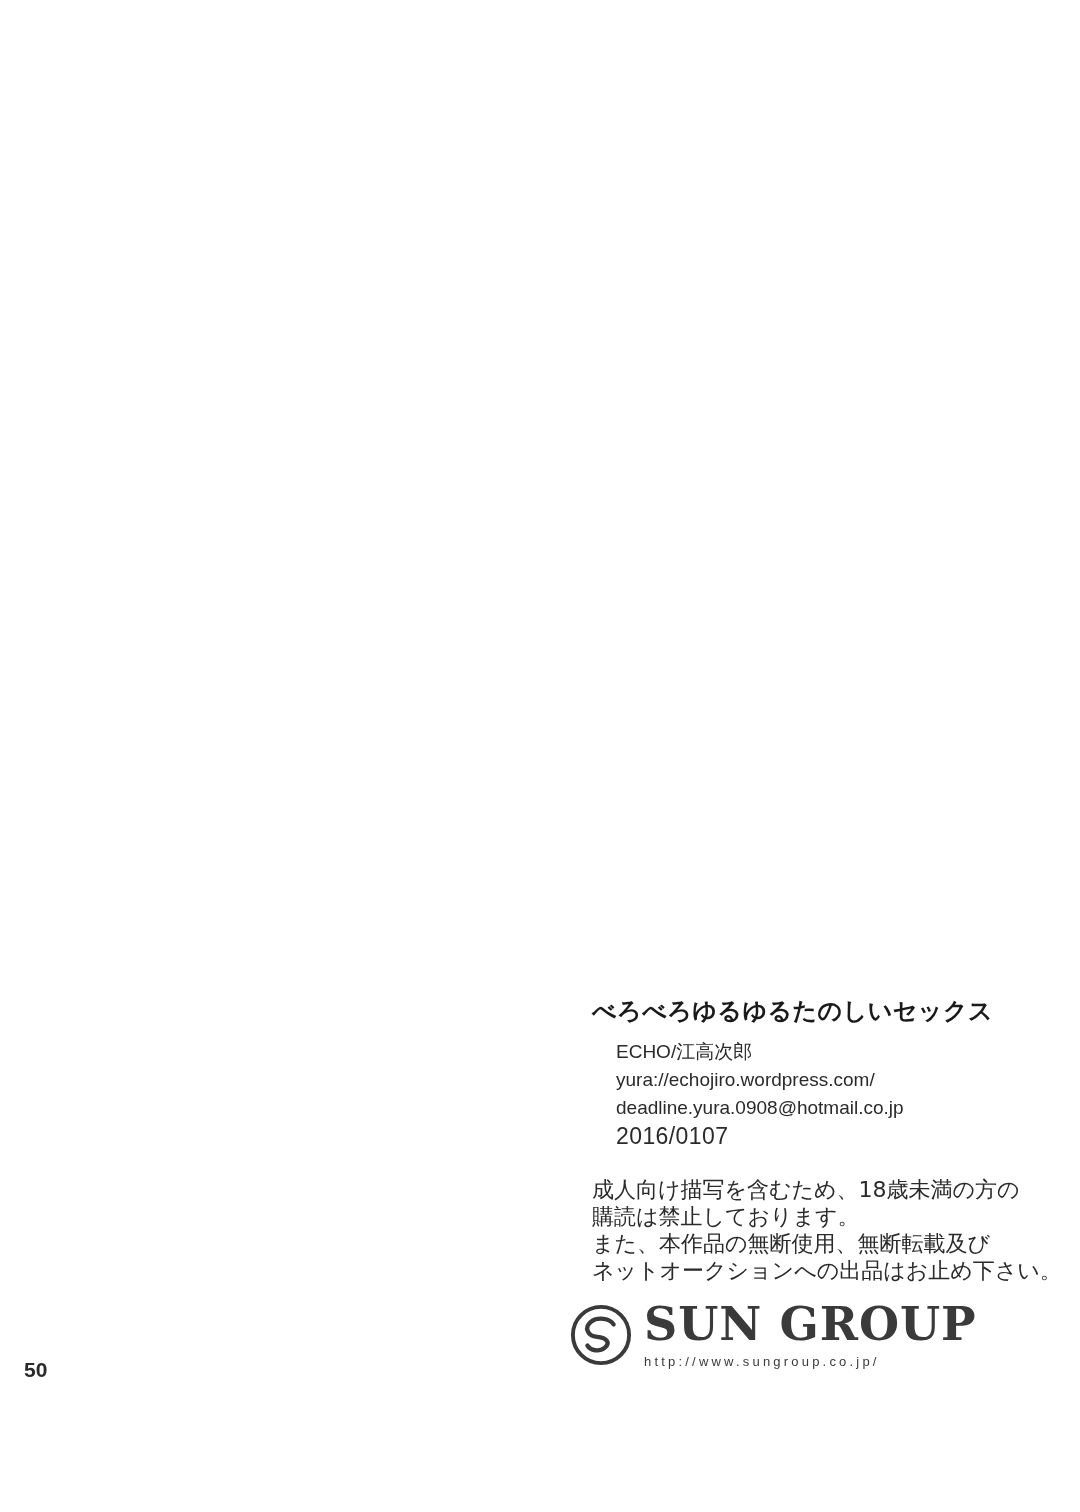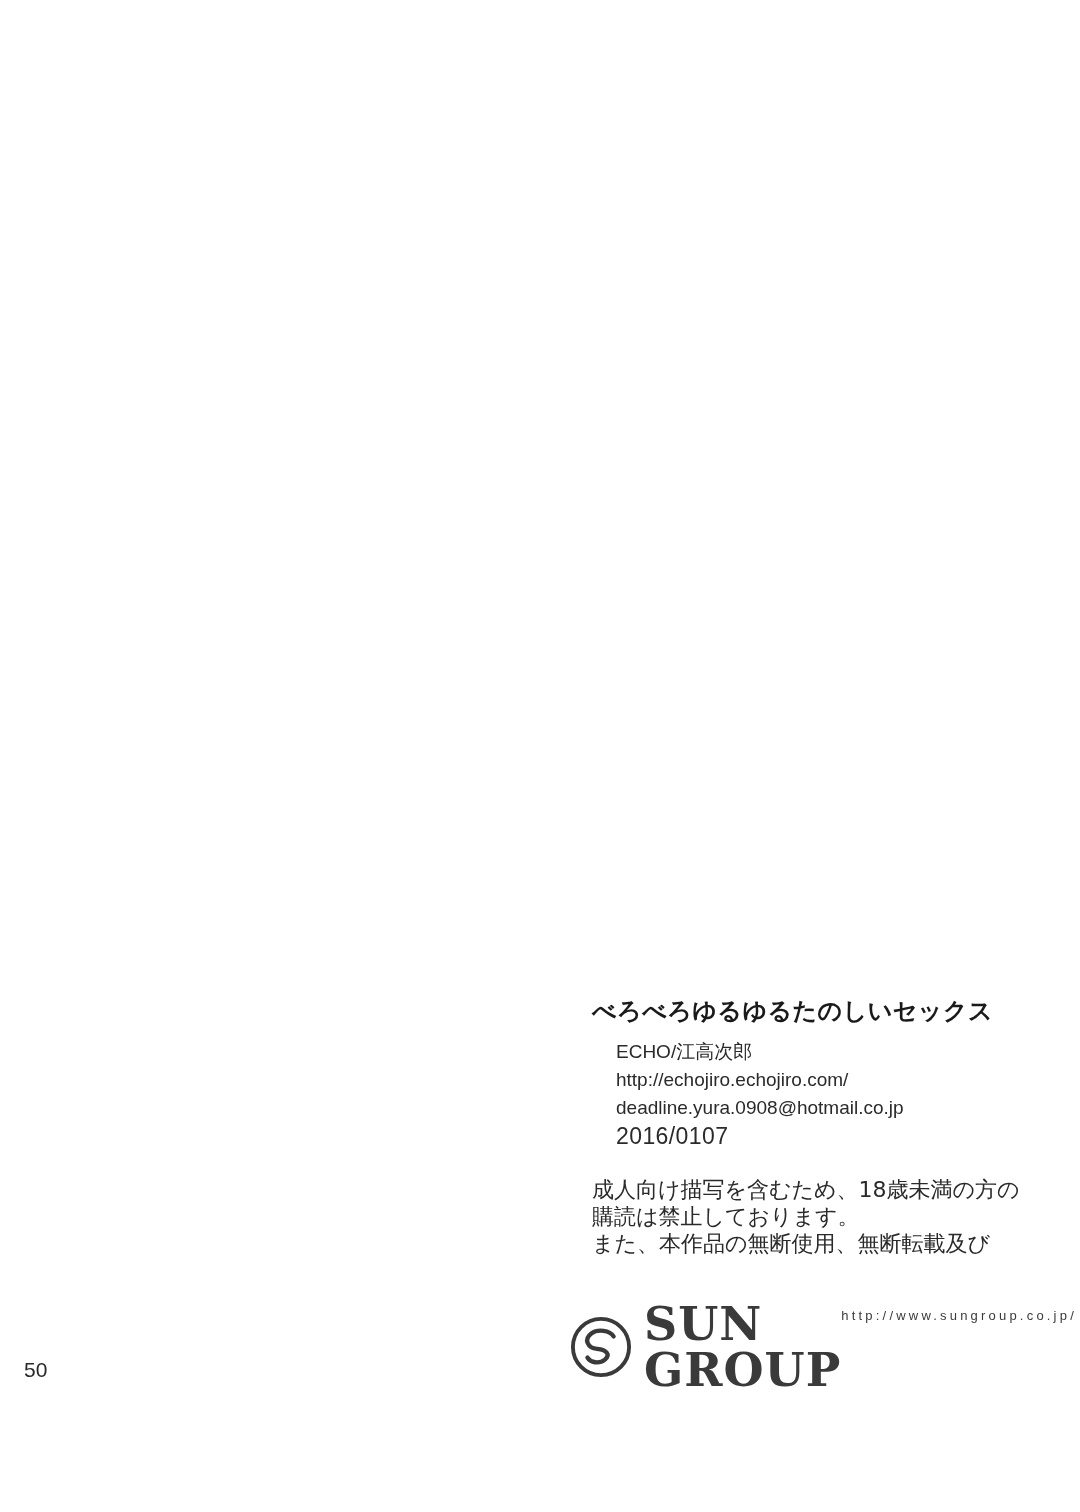--- a/index.html
+++ b/index.html
@@ -77,70 +77,72 @@
     align-items: center;
   }
   .logo-mark {
     width: 62px;
     height: 62px;
     flex: 0 0 auto;
     margin-right: 12px;
   }
   .logo-text-wrap {
     display: flex;
-    flex-direction: row;
+    flex-direction: column;
     justify-content: center;
   }
   .logo-text {
     font-family: "DejaVu Serif", serif;
     font-size: 46px;
     font-weight: bold;
     letter-spacing: 1px;
     color: #3a3a3a;
     line-height: 1;
   }
   .logo-url {
     font-family: "Liberation Sans", sans-serif;
     font-size: 13px;
     letter-spacing: 3.2px;
     color: #3a3a3a;
     margin-top: 7px;
-    text-align: center;
+    text-align: left;
   }
 
   
   .page-number {
     position: absolute;
     left: 24px;
     top: 1340px;
     font-family: "Liberation Sans", sans-serif;
     font-size: 21px;
     color: #2a2a2a;
+    font-weight: bold;
   }
 </style>
 </head>
 <body>
 
 <div class="page">
 
   <div class="colophon">
     <div class="colophon-title">べろべろゆるゆるたのしいセックス</div>
 
     <div class="meta-line">ECHO/江高次郎</div>
 
-    <div class="meta-line">http://echojiro.echojiro.com/</div>
+    <div class="meta-line">yura://echojiro.wordpress.com/</div>
 
     <div class="meta-line">deadline.yura.0908@hotmail.co.jp</div>
 
     <div class="meta-line small">2016/0107</div>
 
     <div class="notice">
       <div class="notice-line">成人向け描写を含むため、18歳未満の方の</div>
       <div class="notice-line">購読は禁止しております。</div>
       <div class="notice-line">また、本作品の無断使用、無断転載及び</div>
+      <div class="notice-line">ネットオークションへの出品はお止め下さい。</div>
     </div>
   </div>
 
   <div class="logo-row">
     <svg class="logo-mark" viewBox="0 0 64 64">
       <circle cx="32" cy="32" r="29" fill="none" stroke="#3a3a3a" stroke-width="4"></circle>
       <path d="M45 21 C41 15, 29 13, 22 18 C14 24, 18 33, 28 34 C38 35, 42 40, 36 45 C30 50, 21 48, 18 43" fill="none" stroke="#3a3a3a" stroke-width="4.5" stroke-linecap="round"></path>
     </svg>
     <div class="logo-text-wrap">
       <div class="logo-text">SUN GROUP</div>

